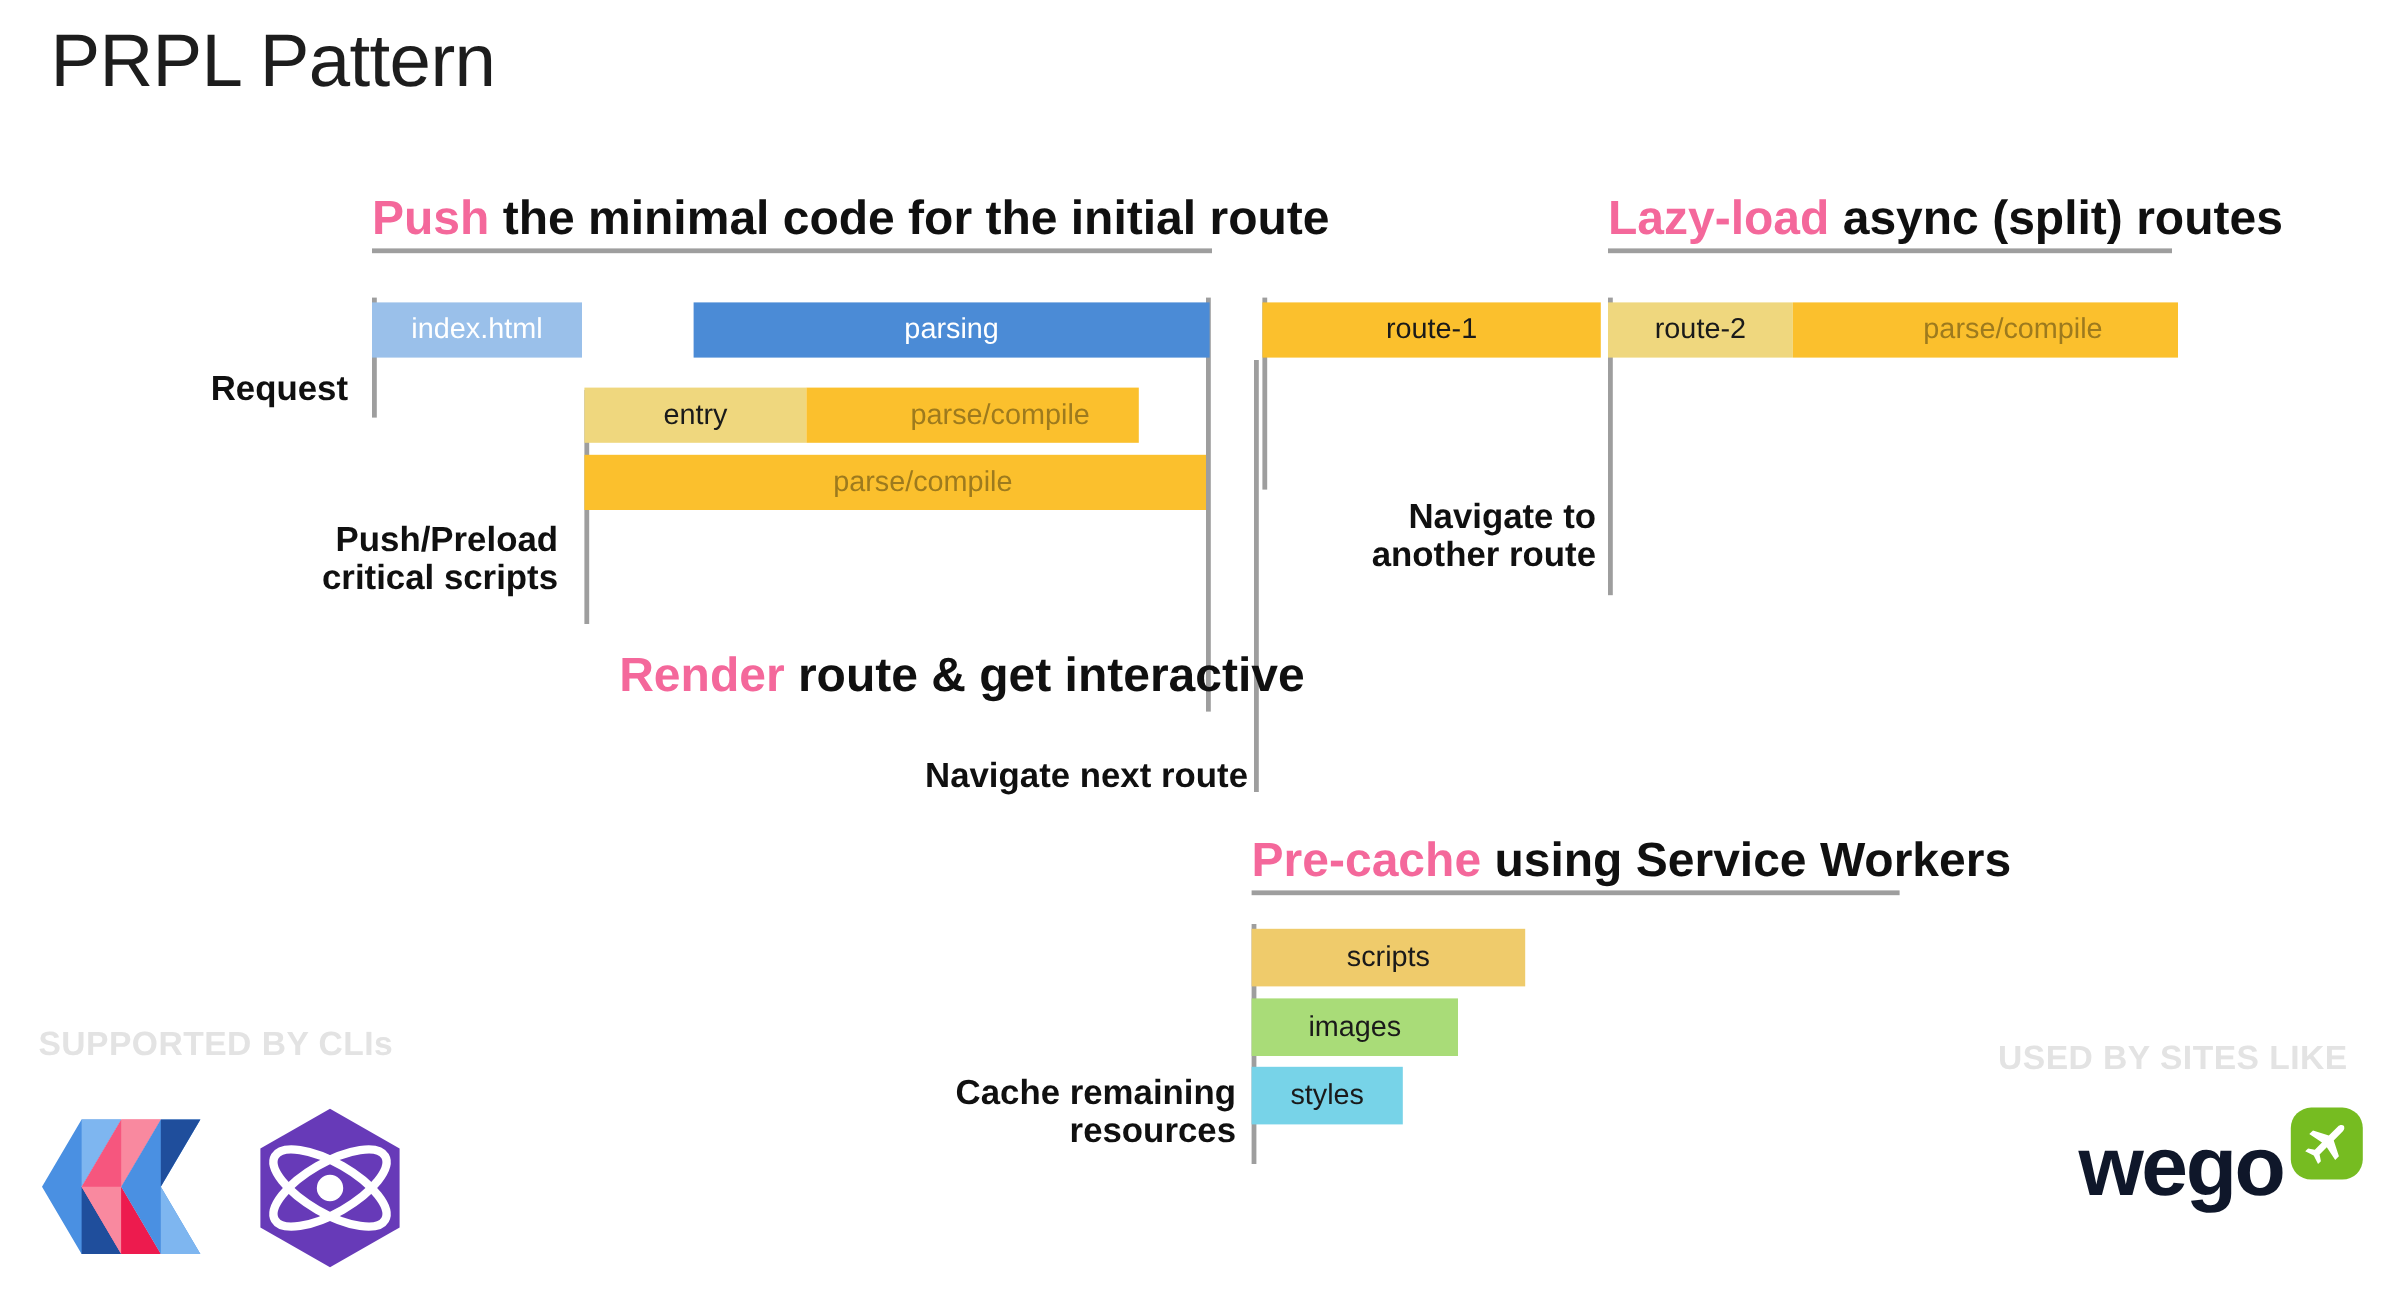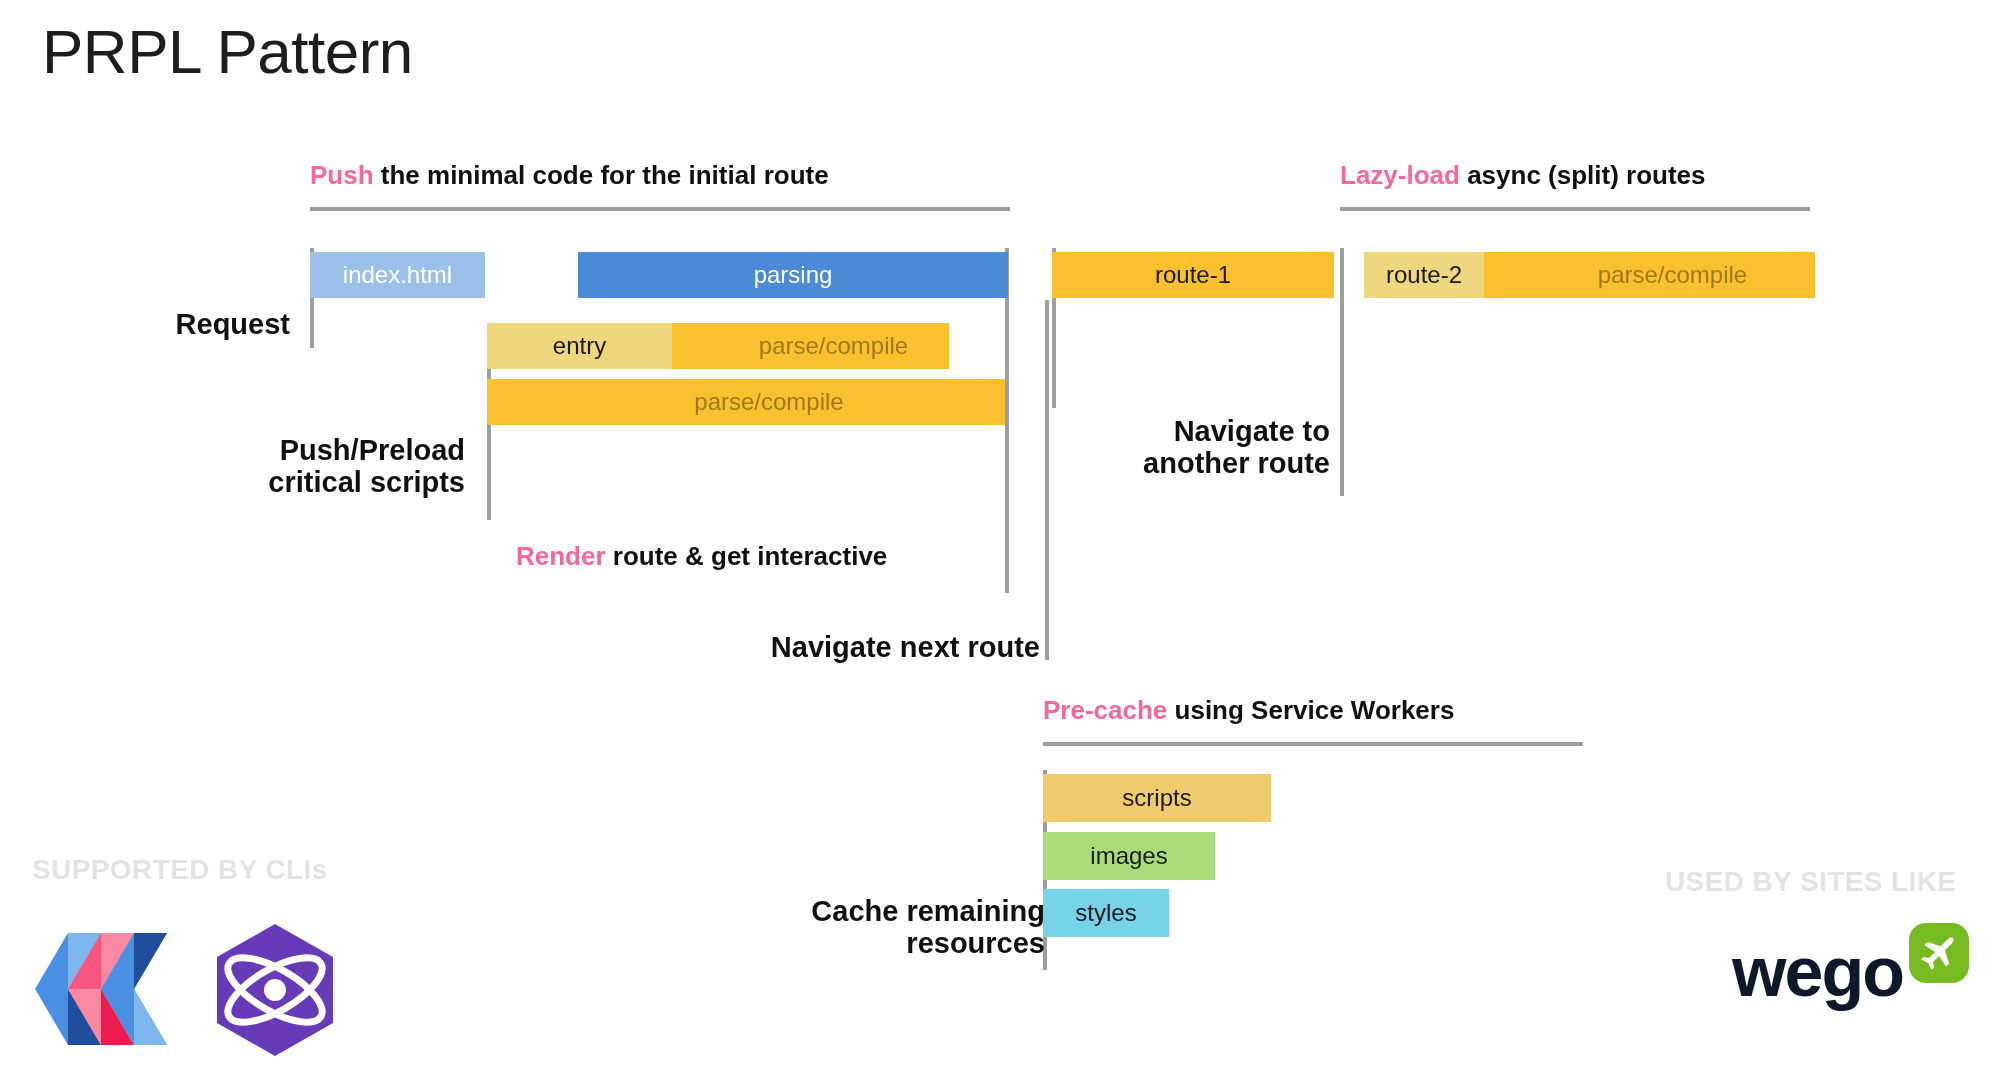--- a/index.html
+++ b/index.html
@@ -26,21 +26,21 @@
     letter-spacing: -0.5px;
     color: #1d1d1d;
     font-stretch: condensed;
     white-space: nowrap;
   }
 
   
   .section-heading {
     position: absolute;
     white-space: nowrap;
-    font-size: 26px;
+    font-size: 40px;
     font-weight: bold;
     color: #101010;
     line-height: 1;
   }
   .section-heading .kw { color: #F4689B; }
   .heading-rule {
     position: absolute;
     height: 4px;
     background: #9e9e9e;
   }
@@ -148,21 +148,21 @@
 
 <div class="bar" style="left:487px; top:379px; width:518px;">
   <div class="seg gold" style="flex:1;">parse/compile</div>
 </div>
 
 <div class="bar" style="left:1052px; top:252px; width:282px;">
   <div class="seg gold-solid" style="flex:1;">route-1</div>
 </div>
 
 <div class="bar" style="left:1340px; top:252px; width:475px;">
-  <div class="seg pale-gold" style="width:120px;margin-left:24px;">route-2</div>
+  <div class="seg pale-gold" style="width:154px;">route-2</div>
   <div class="seg gold" style="flex:1;">parse/compile</div>
 </div>
 
 <div class="side-label ra" style="left:40px; top:308px; width:250px;">Request</div>
 
 <div class="side-label ra" style="left:130px; top:434px; width:335px;">Push/Preload
 critical scripts</div>
 
 <div class="section-heading" style="left:516px; top:543px;">
   <span class="kw">Render</span><span> route &amp; get interactive</span>
@@ -181,21 +181,21 @@
 <div class="bar" style="left:1043px; top:774px; width:228px; height:48px;">
   <div class="seg tan" style="flex:1;">scripts</div>
 </div>
 <div class="bar" style="left:1043px; top:832px; width:172px; height:48px;">
   <div class="seg green" style="flex:1;">images</div>
 </div>
 <div class="bar" style="left:1043px; top:889px; width:126px; height:48px;">
   <div class="seg cyan" style="flex:1;">styles</div>
 </div>
 
-<div class="side-label ra" style="left:705px; top:895px; width:340px;">Cache remaining
+<div class="side-label ra" style="left:690px; top:895px; width:340px;">Cache remaining
 resources</div>
 
 <div class="footer-note" style="left:32px; top:854px;">SUPPORTED BY CLIs</div>
 
 <div class="footer-note" style="left:1665px; top:866px;">USED BY SITES LIKE</div>
 
 <div class="logo" style="left:35px; top:925px; width:140px; height:128px;">
   <svg viewBox="0 0 140 128" width="140" height="128" aria-hidden="true">
 
     <polygon points="0,64 33,8 66,8 33,64 66,120 33,120" fill="#4A90E2"></polygon>

